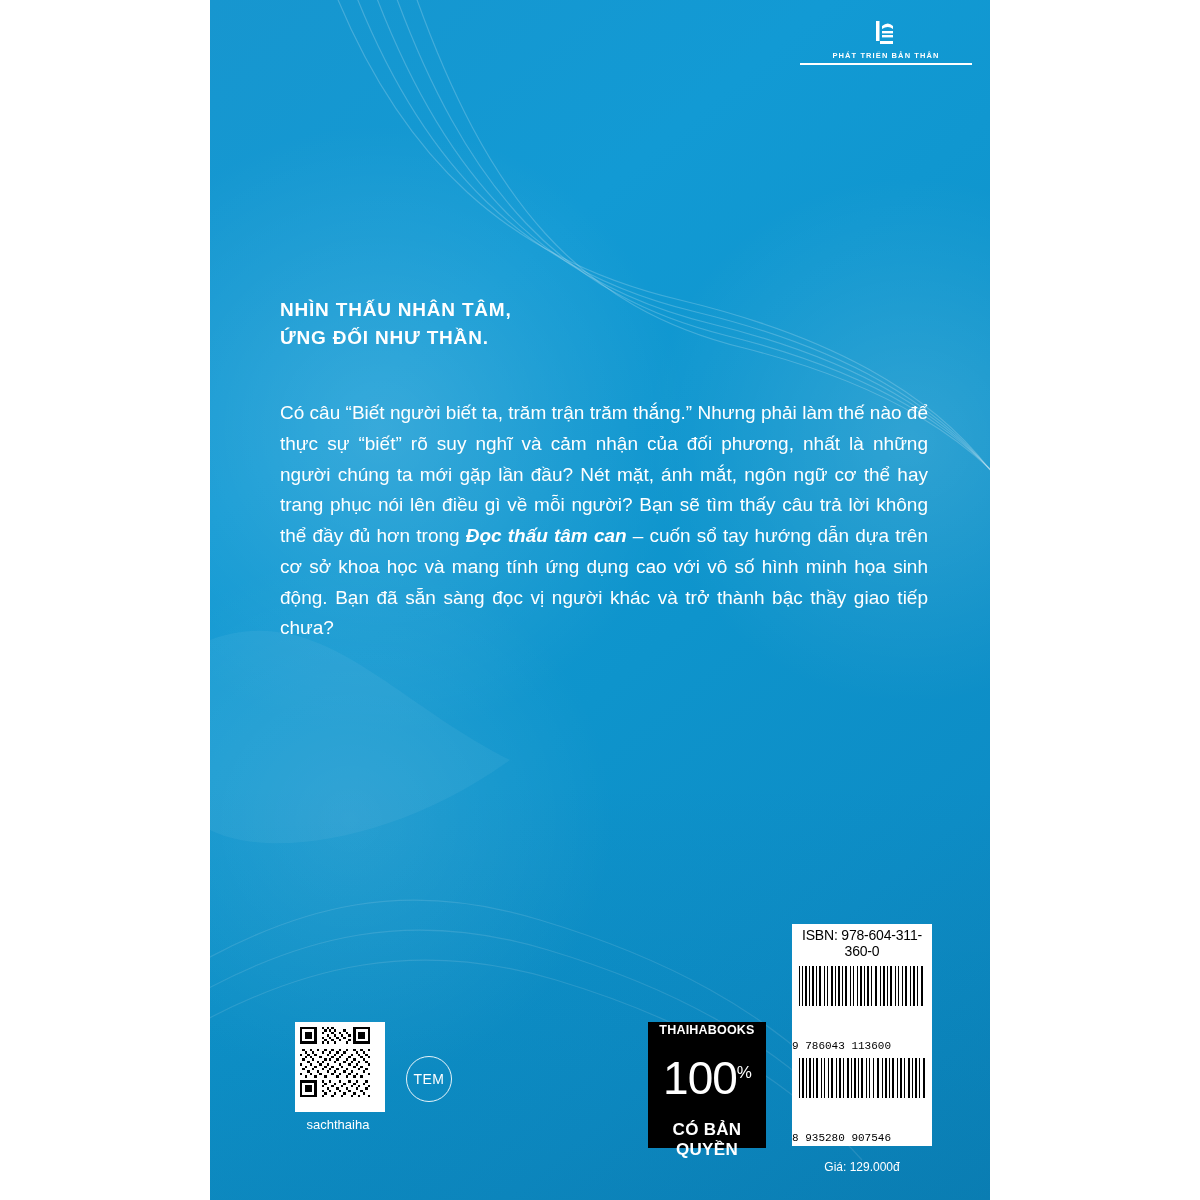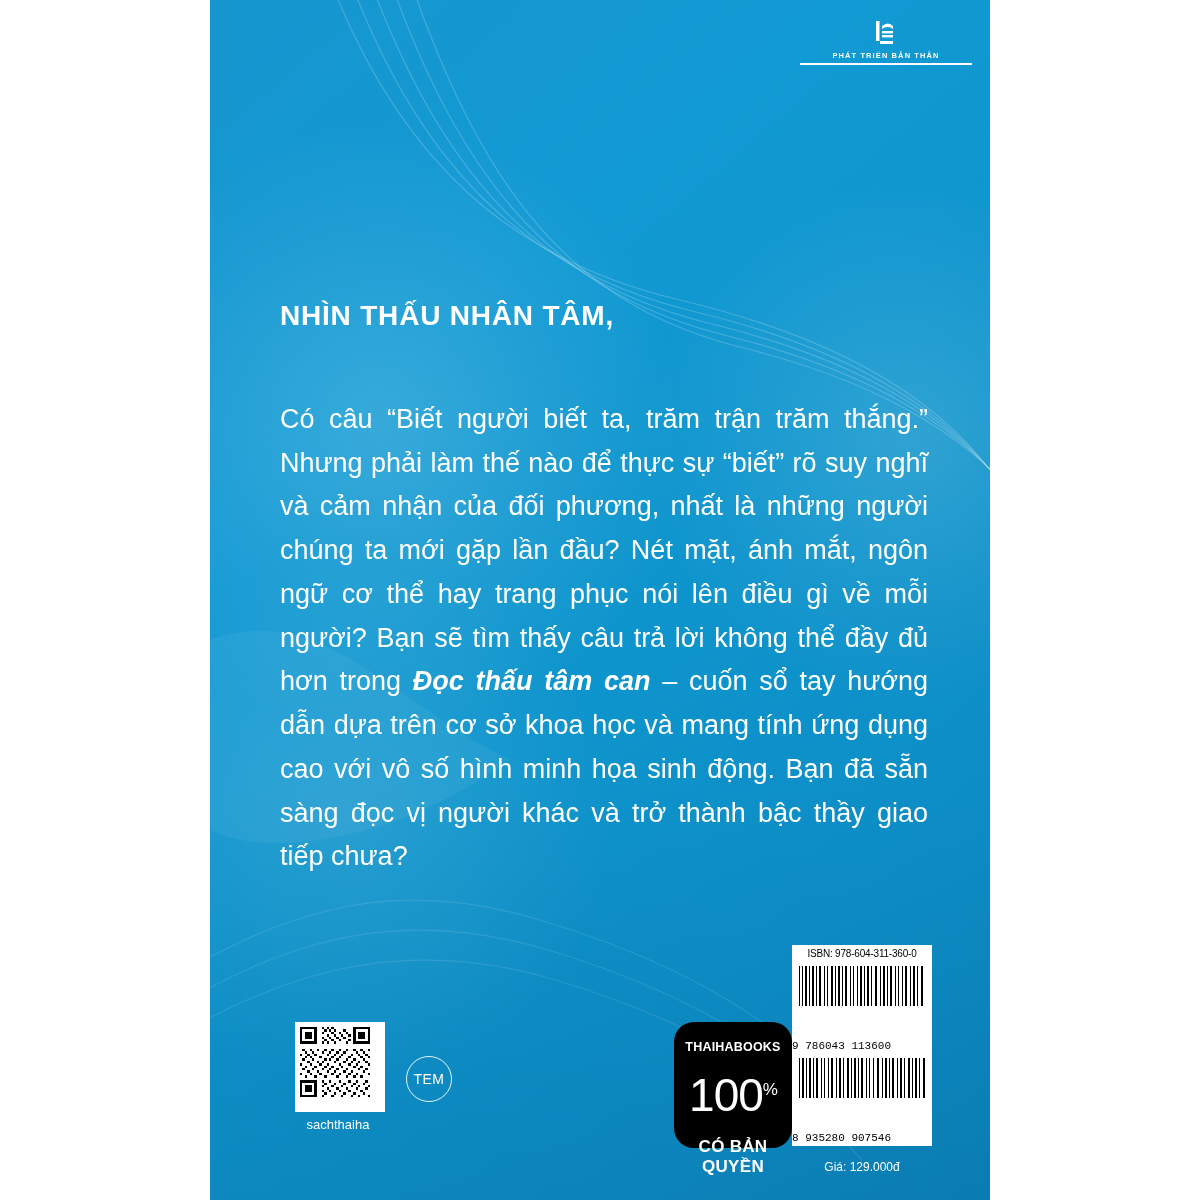--- a/index.html
+++ b/index.html
@@ -102,34 +102,34 @@
     width: 172px;
   }
 
   
   .headline {
     position: absolute;
     left: 70px;
     top: 296px;
     width: 660px;
     color: #ffffff;
-    font-size: 28px;
+    font-size: 19px;
     font-weight: bold;
     letter-spacing: 0.8px;
     line-height: 1.45;
   }
 
   
   .blurb {
     position: absolute;
     left: 70px;
     top: 398px;
     width: 648px;
     color: #ffffff;
-    font-size: 27px;
+    font-size: 19px;
     line-height: 1.62;
     text-align: justify;
     font-weight: 300;
   }
   .blurb .bi {
     font-weight: bold;
     font-style: italic;
   }
 
   
@@ -163,30 +163,29 @@
     color: #ffffff;
     font-size: 14px;
     display: flex;
     align-items: center;
     justify-content: center;
     letter-spacing: 0.5px;
   }
 
   .copyright-badge {
     position: absolute;
-    left: 464px;
+    left: 438px;
     bottom: 52px;
     width: 118px;
     height: 126px;
     background: #000000;
     color: #ffffff;
     text-align: center;
-    padding-top: 18px;
+    padding-top: 1px;
     box-sizing: border-box;
-    border-radius: 20px;
   }
   .cb-brand {
     font-size: 12.5px;
     font-weight: bold;
     letter-spacing: 0.2px;
   }
   .cb-100 {
     font-size: 46px;
     font-weight: normal;
     line-height: 0.95;
@@ -207,21 +206,21 @@
   .isbn-block {
     position: absolute;
     left: 582px;
     bottom: 54px;
     width: 140px;
     background: transparent;
   }
   .isbn-label {
     background: #ffffff;
     color: #000000;
-    font-size: 10px;
+    font-size: 14px;
     text-align: center;
     padding: 3px 2px;
     letter-spacing: -0.2px;
   }
   .barcode {
     background: #ffffff;
     padding: 4px 5px 2px 5px;
     height: 78px;
     box-sizing: border-box;
   }
@@ -280,20 +279,21 @@
         <path d="M9 8 q6 -5 11 0 l0 3 q-5 -4 -11 0 z" fill="#ffffff"></path>
         <rect x="9" y="13" width="11" height="2.4" fill="#ffffff"></rect>
         <rect x="9" y="17" width="11" height="2.4" fill="#ffffff"></rect>
       </svg>
       <div class="pub-name">PHÁT TRIỂN BẢN THÂN</div>
       <div class="pub-rule"></div>
     </div>
 
     <div class="headline">
       <div>NHÌN THẤU NHÂN TÂM,</div>
+      <div>ỨNG ĐỐI NHƯ THẦN.</div>
     </div>
 
     <div class="blurb"><span>Có câu “Biết người biết ta, trăm trận trăm thắng.” Nhưng phải làm thế nào để thực sự “biết” rõ suy nghĩ và cảm nhận của đối phương, nhất là những người chúng ta mới gặp lần đầu? Nét mặt, ánh mắt, ngôn ngữ cơ thể hay trang phục nói lên điều gì về mỗi người? Bạn sẽ tìm thấy câu trả lời không thể đầy đủ hơn trong </span><span class="bi">Đọc thấu tâm can</span><span> – cuốn sổ tay hướng dẫn dựa trên cơ sở khoa học và mang tính ứng dụng cao với vô số hình minh họa sinh động. Bạn đã sẵn sàng đọc vị người khác và trở thành bậc thầy giao tiếp chưa?</span></div>
 
     <div class="qr-box">
       <svg viewBox="0 0 29 29" width="70" height="70" shape-rendering="crispEdges">
         <rect width="29" height="29" fill="#ffffff"></rect>
         <g fill="#000000">
           <rect x="0" y="0" width="7" height="1"></rect>
             <rect x="0" y="6" width="7" height="1"></rect>

